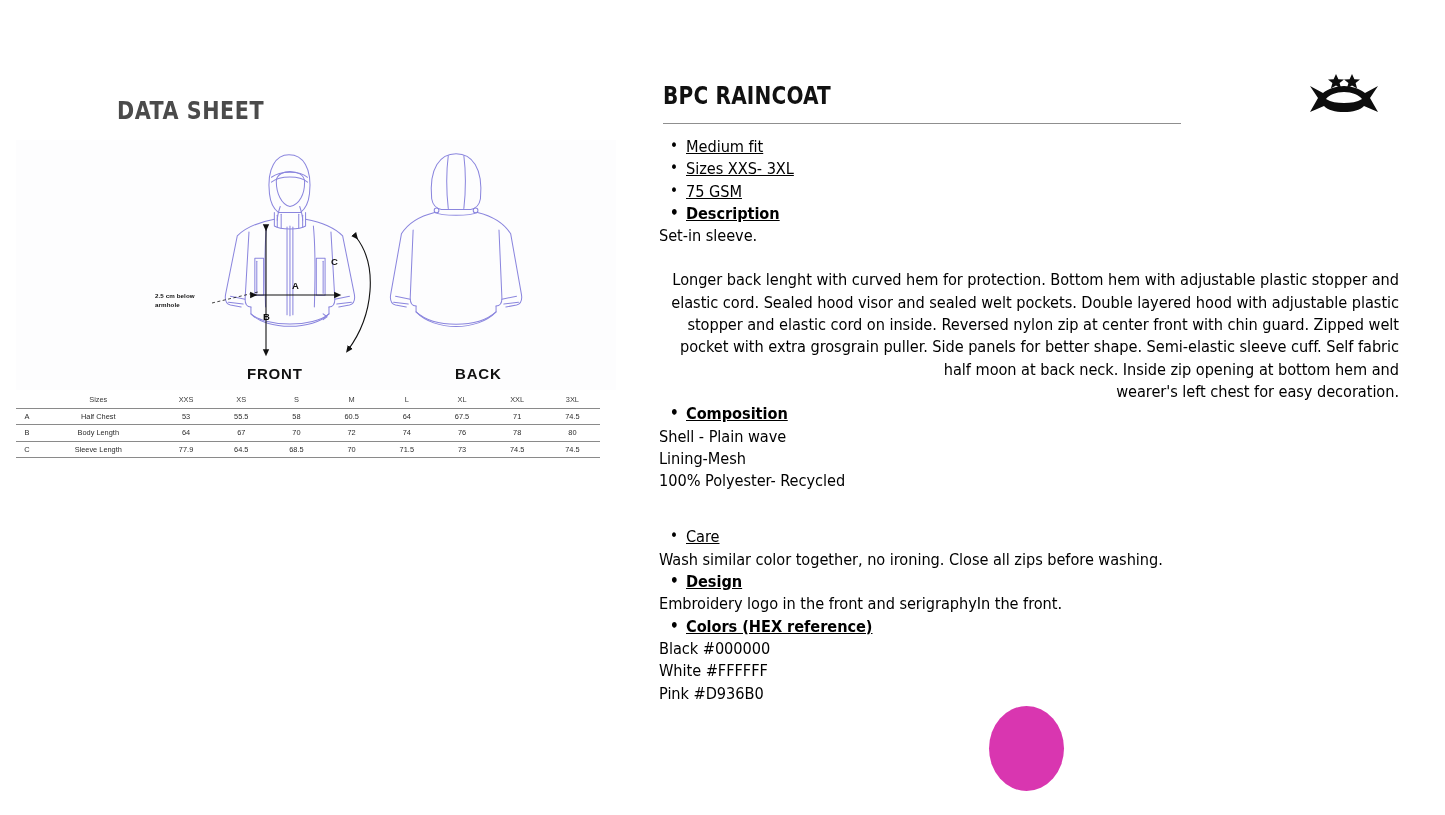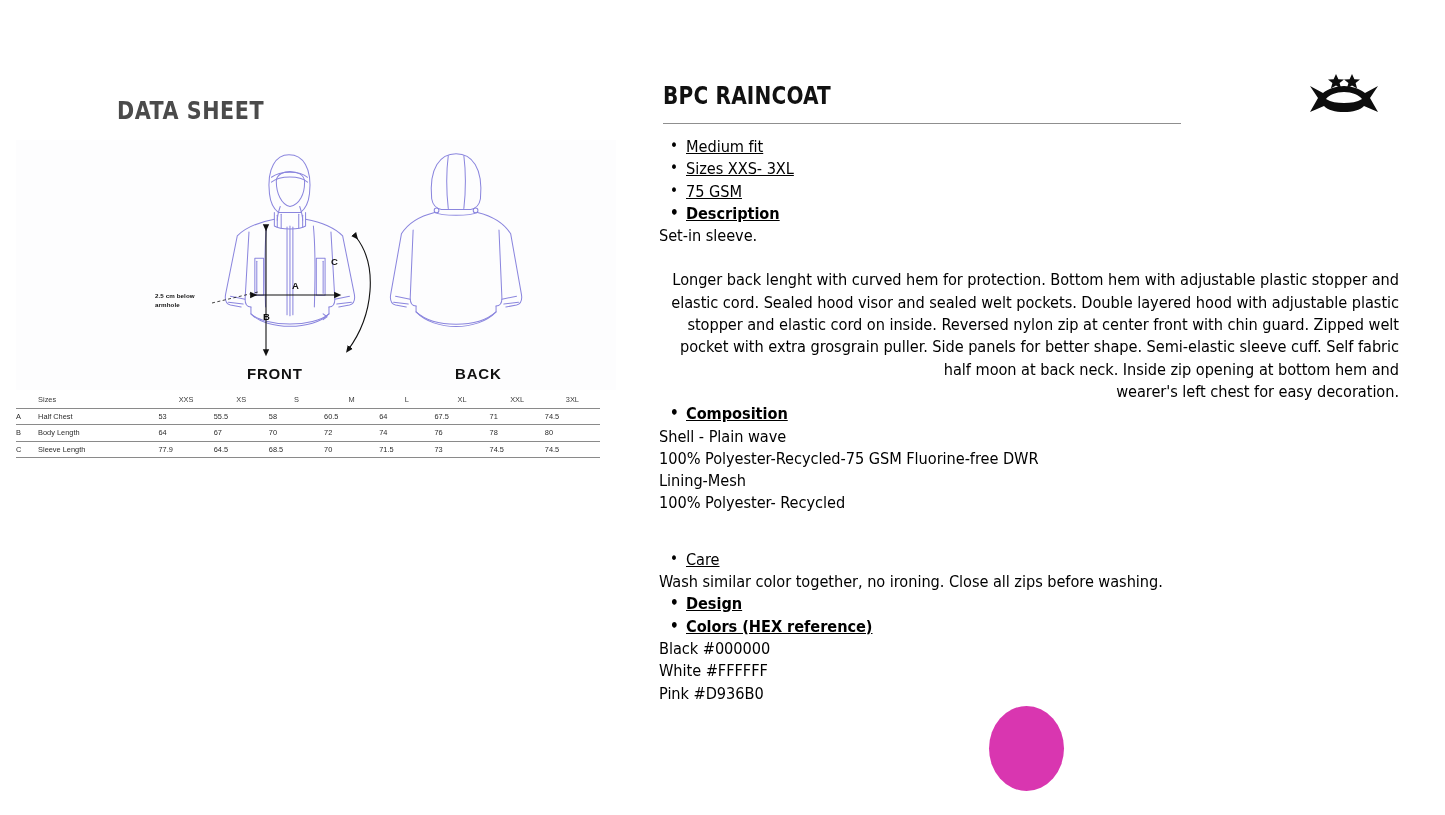--- a/index.html
+++ b/index.html
@@ -49,20 +49,21 @@
   
   .size-table {
     position: absolute; left: 16px; top: 392px;
     width: 584px;
     border-collapse: collapse;
     font-size: 7.4px; color: #2b2b2b;
   }
   .size-table th, .size-table td {
     padding: 3.2px 0 3.4px 0;
     font-weight: 400;
+    text-align: center;
     white-space: nowrap;
   }
   .size-table thead th { color: #3a3a3a; }
   .size-table tbody tr { border-top: 1px solid #8a8a8a; }
   .size-table thead tr { border-bottom: 1px solid #8a8a8a; }
   .size-table tbody tr:last-child { border-bottom: 1px solid #8a8a8a; }
   .col-key   { width: 22px;  text-align: left; padding-left: 5px; }
   .col-name  { width: 120px; text-align: left; padding-left: 30px; }
   .col-size  { width: 55px; }
 
@@ -302,35 +303,35 @@
 
       <div class="gap"></div>
 
       <div class="para">Longer back lenght with curved hem for protection. Bottom hem with adjustable plastic stopper and elastic cord. Sealed hood visor and sealed welt pockets. Double layered hood with adjustable plastic stopper and elastic cord on inside. Reversed nylon zip at center front with chin guard. Zipped welt pocket with extra grosgrain puller. Side panels for better shape. Semi-elastic sleeve  cuff. Self fabric half moon at back neck. Inside zip opening at bottom hem and</div>
       <div class="para">wearer's left chest for easy decoration.</div>
 
       <ul class="bullets">
         <li class="bold">Composition</li>
       </ul>
       <div>Shell - Plain wave</div>
-      <div>100% Polyester-Recycled-75 GSM Fluorine-free DWR</div>
       <div>Lining-Mesh</div>
       <div>100% Polyester- Recycled</div>
 
       <div class="gap"></div>
       <div class="gap" style="height:12px"></div>
 
       <ul class="bullets">
         <li>Care</li>
       </ul>
       <div>Wash similar color together, no ironing. Close all zips before washing.</div>
 
       <ul class="bullets">
         <li class="bold">Design</li>
       </ul>
+      <div>Embroidery logo in the front and serigraphyIn the front.</div>
 
       <ul class="bullets">
         <li class="bold">Colors (HEX reference)</li>
       </ul>
       <div>Black #000000</div>
       <div>White #FFFFFF</div>
       <div>Pink #D936B0</div>
     </div>
 
     <div class="swatch" style="background: rgb(217, 54, 176);"></div>

